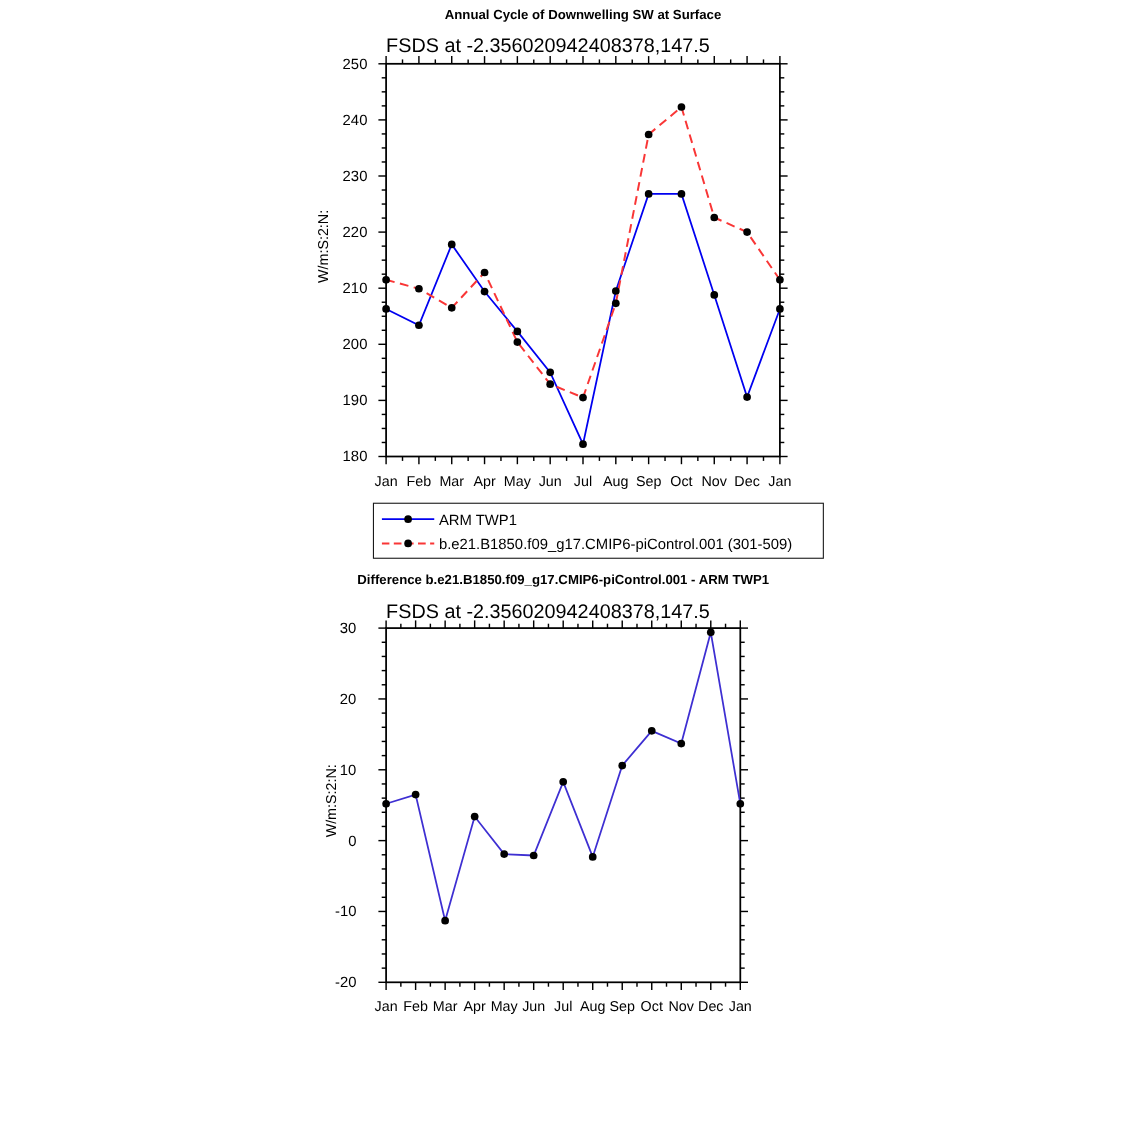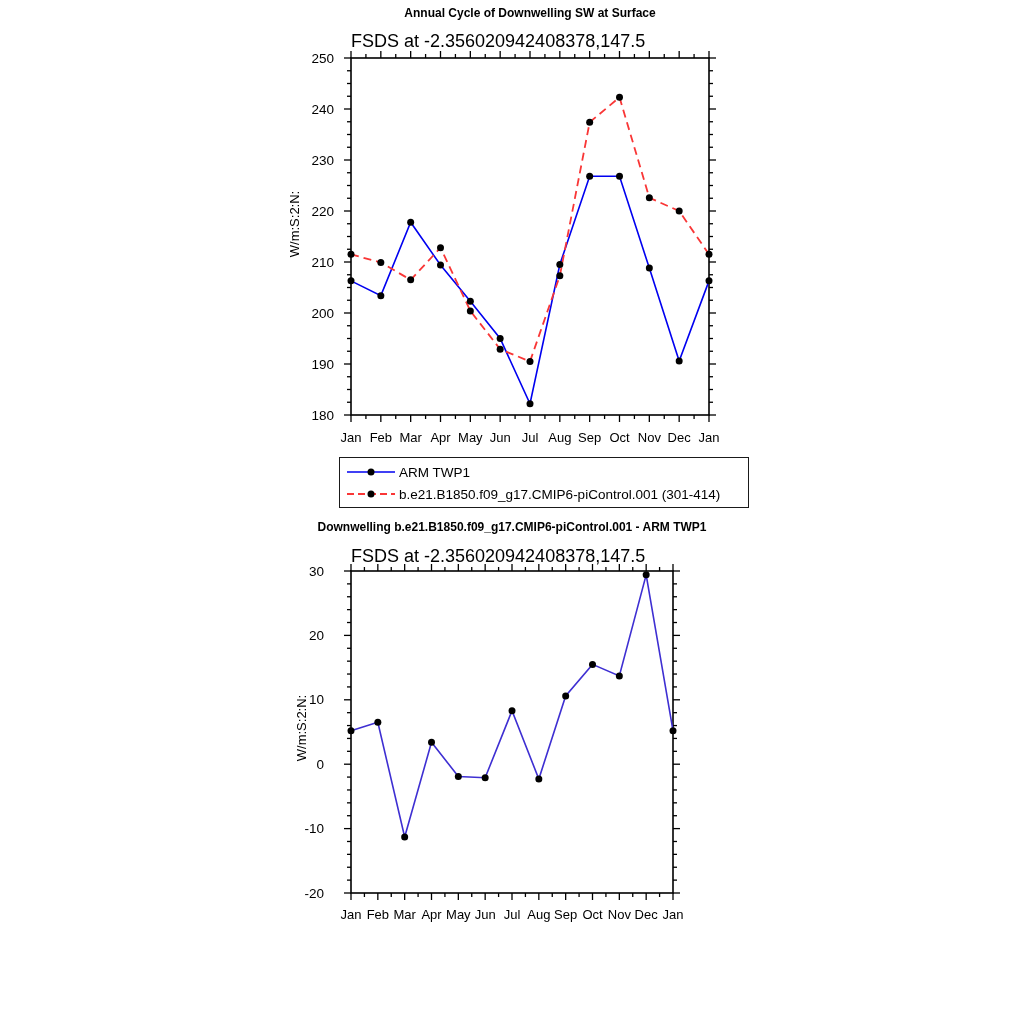--- a/index.html
+++ b/index.html
@@ -207,25 +207,25 @@
       </span>
       <span class="legend-label">ARM TWP1</span>
     </div>
     <div class="legend-row">
       <span class="legend-sample">
         <svg width="48" height="10">
           <line x1="0" y1="5" x2="48" y2="5" stroke="#f93636" stroke-width="1.8" stroke-dasharray="7 4"></line>
         </svg>
         <span class="legend-dot"></span>
       </span>
-      <span class="legend-label">b.e21.B1850.f09_g17.CMIP6-piControl.001 (301-414)</span>
+      <span class="legend-label">b.e21.B1850.f09_g17.CMIP6-piControl.001 (301-509)</span>
     </div>
   </div>
 
-  <div class="chart-title" style="left:512px;top:520px;">Downwelling b.e21.B1850.f09_g17.CMIP6-piControl.001 - ARM TWP1</div>
+  <div class="chart-title" style="left:512px;top:520px;">Difference b.e21.B1850.f09_g17.CMIP6-piControl.001 - ARM TWP1</div>
   <div class="chart-subtitle" style="left:351px;top:546px;">FSDS at -2.356020942408378,147.5</div>
   <div class="y-axis-title" style="left:301px;top:728px;">W/m:S:2:N:</div>
   <svg class="chart" id="chart1" width="460" height="372" style="left:270px;top:562px;">
       <g stroke="#000" stroke-width="1.3">
         <line x1="74" y1="331" x2="81" y2="331"></line>
         <line x1="403" y1="331" x2="410" y2="331"></line>
         <line x1="77" y1="318.12" x2="81" y2="318.12"></line>
         <line x1="403" y1="318.12" x2="407" y2="318.12"></line>
         <line x1="77" y1="305.24" x2="81" y2="305.24"></line>
         <line x1="403" y1="305.24" x2="407" y2="305.24"></line>

